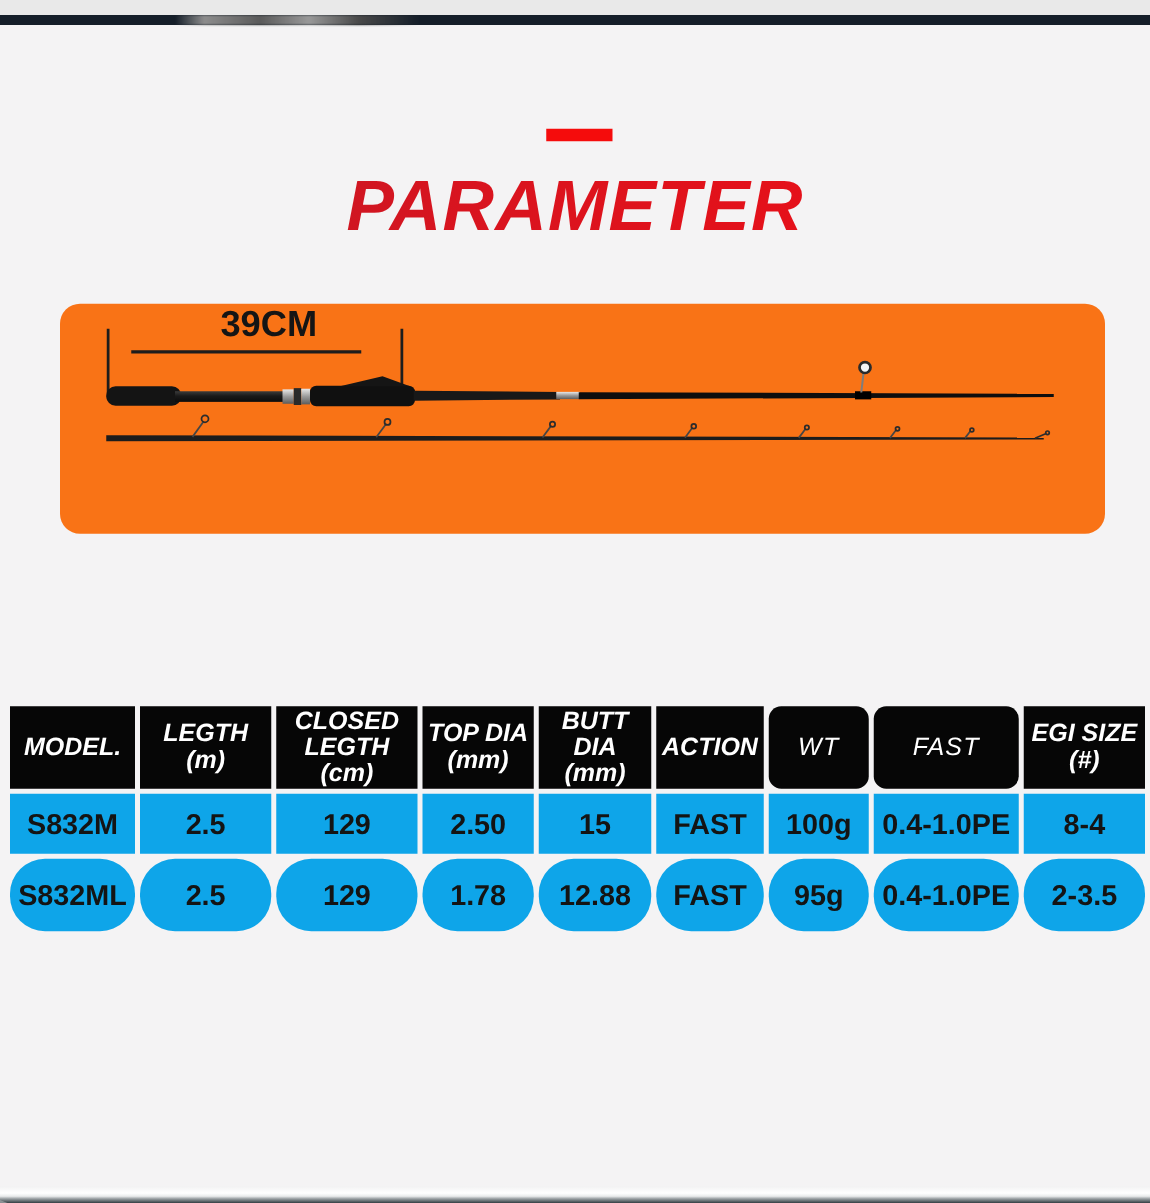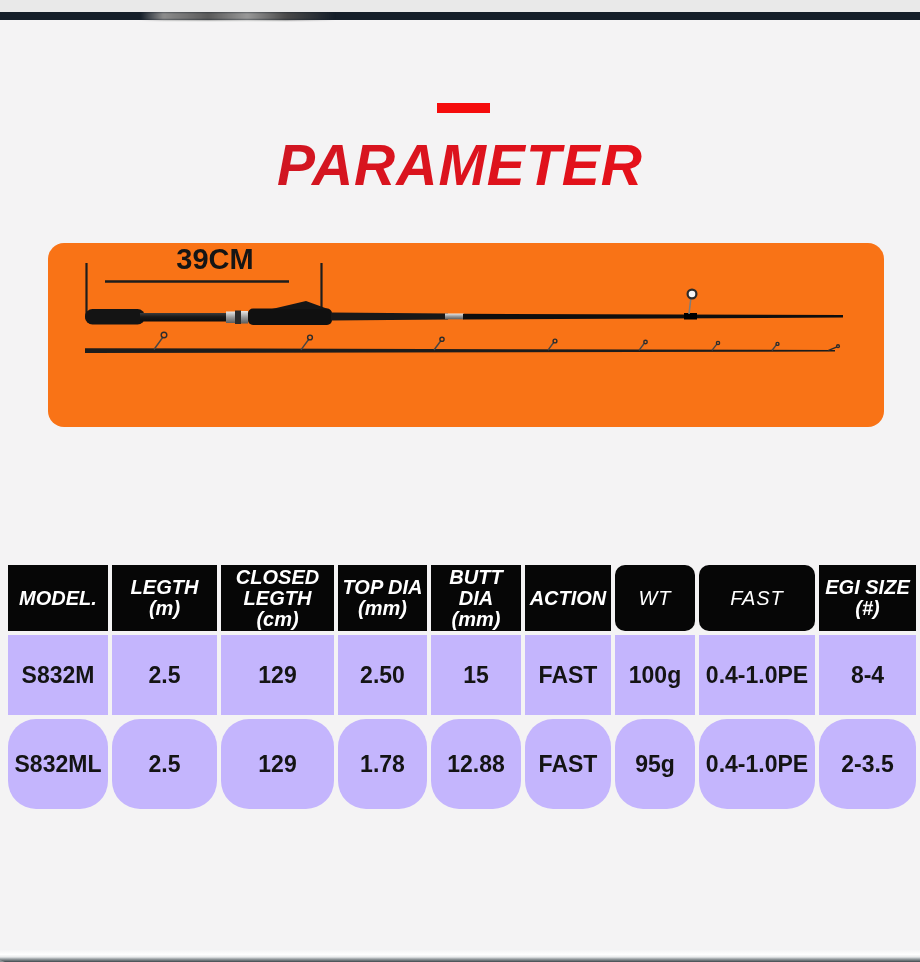--- a/index.html
+++ b/index.html
@@ -23,22 +23,22 @@
   
   .rod-panel{position:absolute;left:48px;top:231px;width:836px;height:184px;background:#f97316;border-radius:16px;}
   .rod-panel svg{display:block;width:836px;height:184px;overflow:visible;}
   .meas-text{font-family:"Liberation Sans",sans-serif;font-weight:700;font-size:29px;fill:#151515;}
 
   
   .spec-table{position:absolute;left:4px;top:549px;width:916px;border-collapse:separate;border-spacing:4px;}
   .spec-table th{background:#060606;color:#fff;font-style:italic;font-weight:700;font-size:20px;
     line-height:21px;text-align:center;vertical-align:middle;height:66px;padding:0 1px;white-space:pre-line;}
   .spec-table th.thin{font-weight:400;letter-spacing:1px;border-radius:10px;}
-  .spec-table td{background:#c4b5fd;color:#141414;font-size:23px;font-weight:600;text-align:center;
-    vertical-align:middle;padding:16px 2px;}
+  .spec-table td{background:#0ea5e9;color:#141414;font-size:23px;font-weight:600;text-align:center;
+    vertical-align:middle;padding:0 2px;}
   .spec-table tr.r1 td{height:48px;}
   .spec-table tr.r2 td{height:58px;border-radius:28px;}
   .spec-table td.model{font-weight:700;}
 
   
   .bottombar{position:absolute;left:0;bottom:0;width:920px;height:25px;
     background:linear-gradient(180deg,#f2f2f3 0%,#ffffff 22%,#e9ebec 32%,#9aa0a3 40%,#303a3f 54%,#101c24 72%,#0a121a 100%);}
   .bottombar .notch{position:absolute;left:0;bottom:5px;width:10px;height:9px;background:#9aa0a3;
     clip-path:polygon(0 0,100% 45%,0 100%);opacity:.8;}
 </style>

